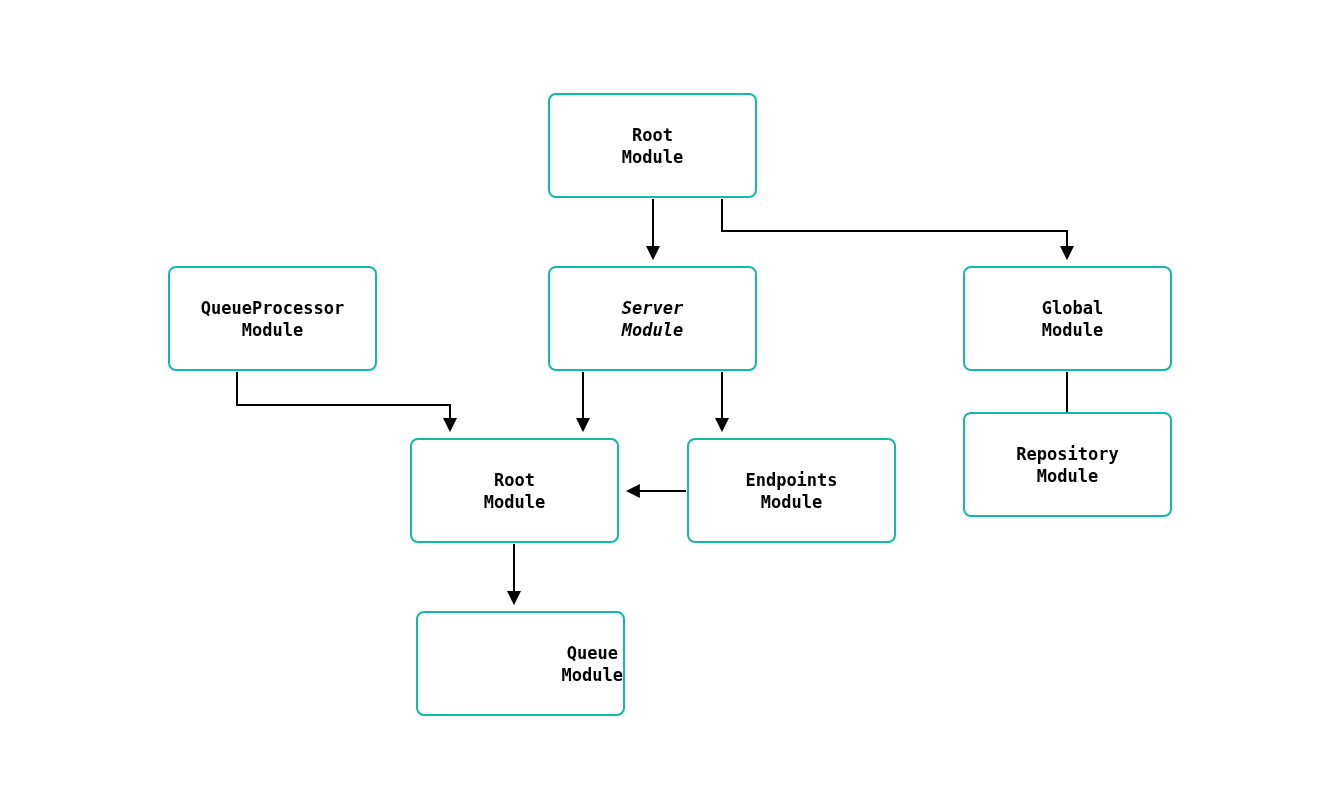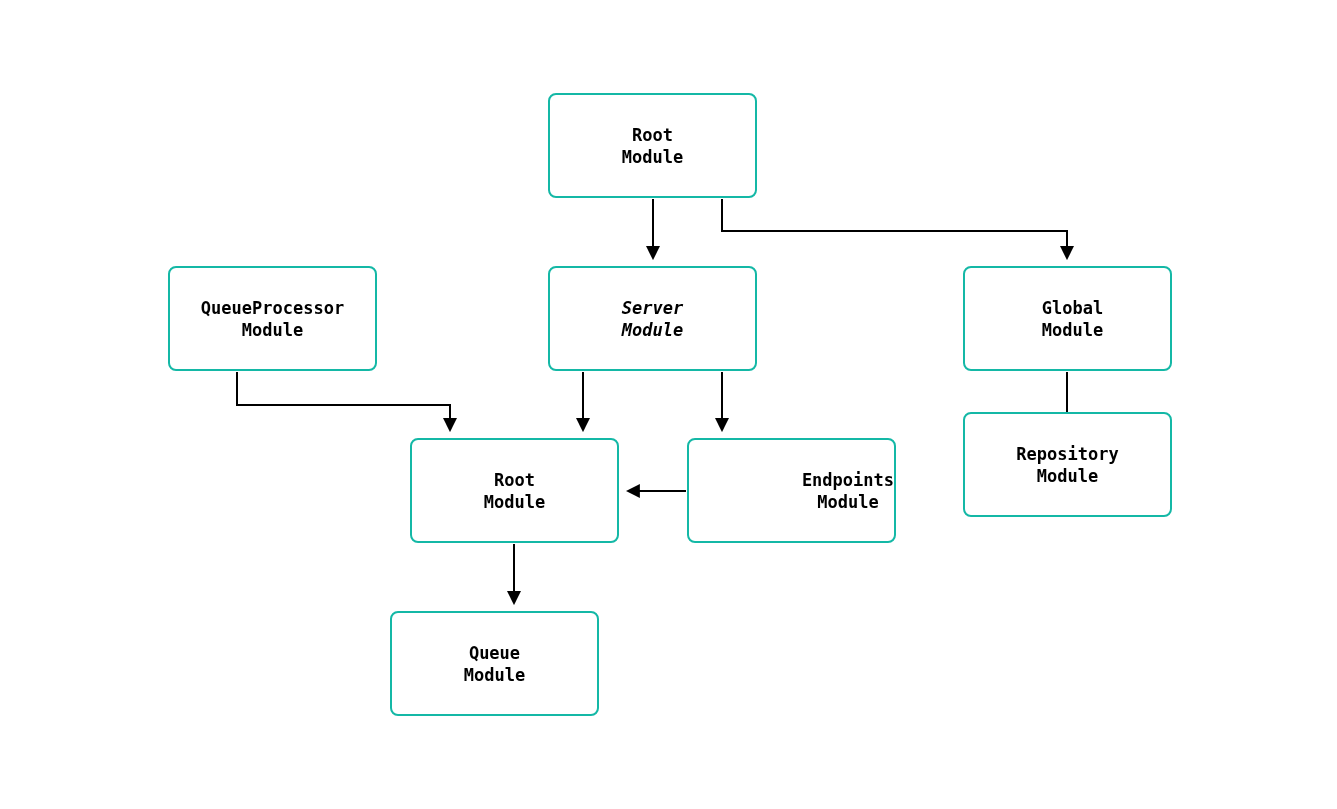--- a/index.html
+++ b/index.html
@@ -98,28 +98,28 @@
   <div class="node" style="left:963px; top:266px;padding-left:10px;">
     <span class="node-label">Global
 Module</span>
   </div>
 
   <div class="node" style="left:410px; top:438px;">
     <span class="node-label">Root
 Module</span>
   </div>
 
-  <div class="node" style="left:687px; top:438px;justify-content:flex-end;">
+  <div class="node" style="left:687px; top:438px;">
     <span class="node-label">Endpoints
 Module</span>
   </div>
 
   <div class="node" style="left:963px; top:412px;">
     <span class="node-label">Repository
 Module</span>
   </div>
 
-  <div class="node" style="left:390px; top:611px;">
+  <div class="node" style="left:416px; top:611px;justify-content:flex-end;">
     <span class="node-label">Queue
 Module</span>
   </div>
 
 </div>
 
 </body></html>

